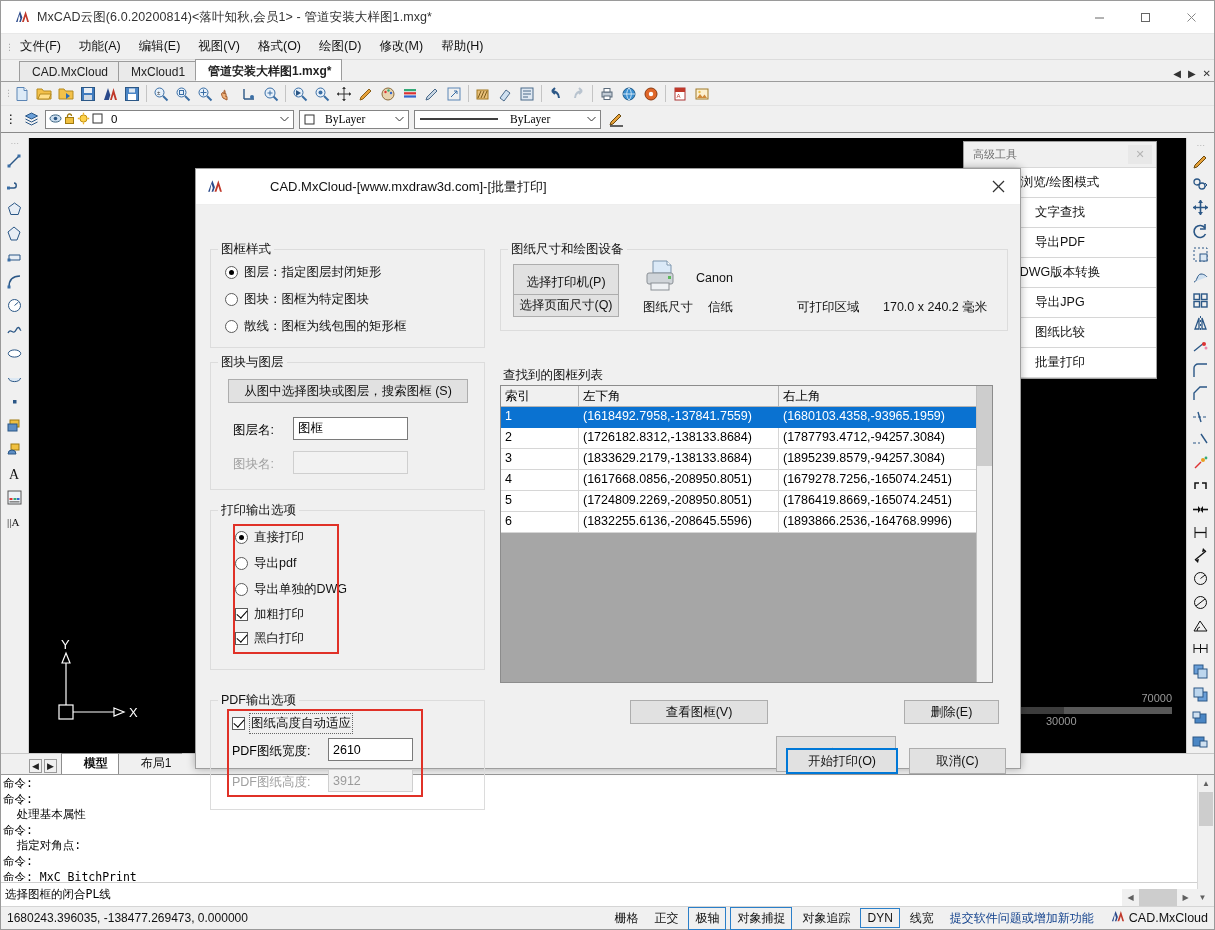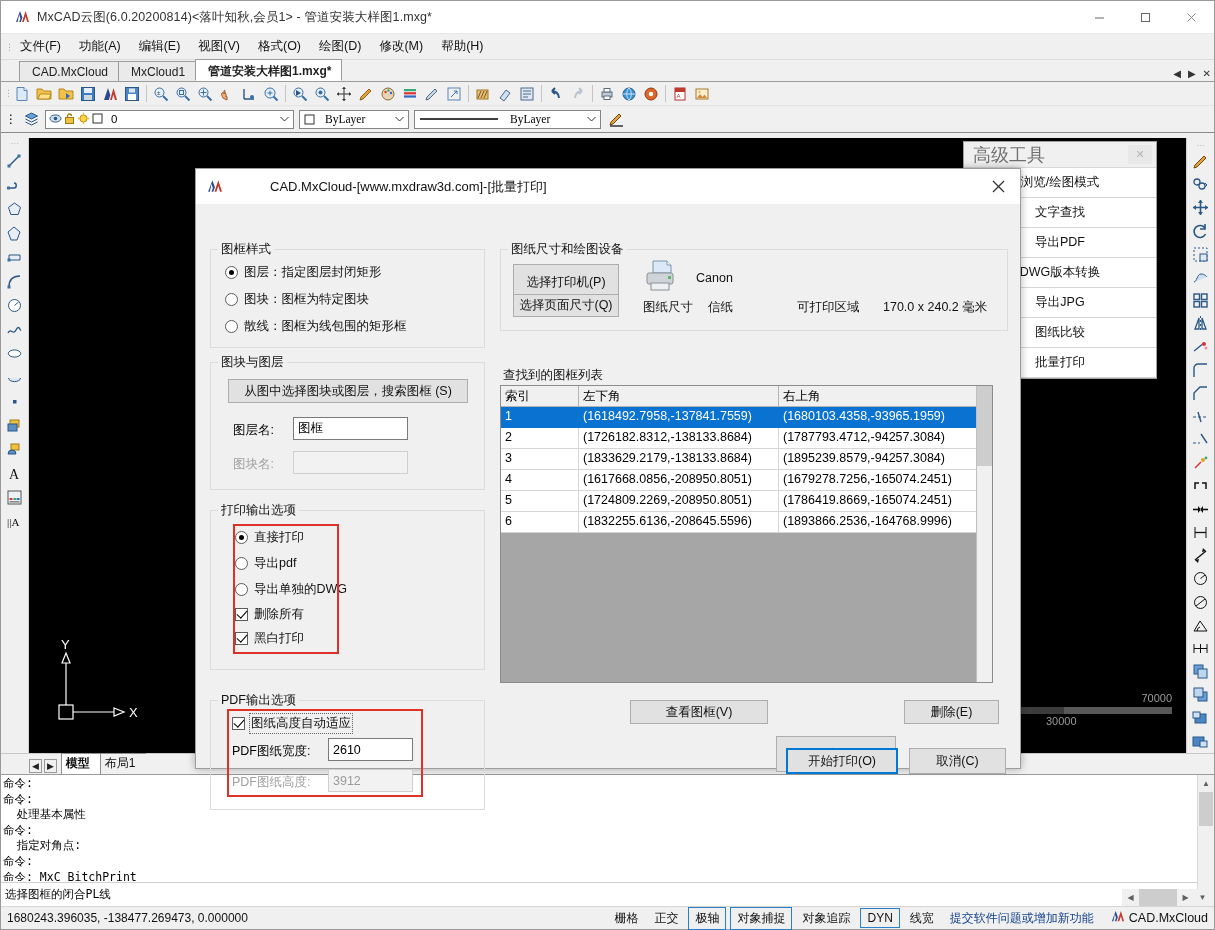--- a/index.html
+++ b/index.html
@@ -54,29 +54,29 @@
   
   .ucs { position:absolute; left:22px; bottom:22px; width:120px; height:100px; }
   .scalebar { position:absolute; right:14px; bottom:26px; width:178px; color:#9a9a9a; font-size:11px; font-family:"Liberation Sans",sans-serif;}
   .scalebar .lbls { display:flex; justify-content:space-between; }
   .scalebar .bar { height:7px; margin:3px 0 1px 0; display:flex; }
   .scalebar .bar i { display:block; height:100%; }
 
   
   .advpanel { position:absolute; right:29px; top:3px; width:194px; background:#fff; border:1px solid #a0a0a0; z-index:40; }
   .advpanel .head { height:26px; background:#f0f0f0; display:flex; align-items:center; border-bottom:1px solid #d8d8d8; }
-  .advpanel .head .t { color:#6f6f6f; font-size:18px; padding-left:9px; }
+  .advpanel .head .t { color:#6f6f6f; font-size:11px; padding-left:9px; }
   .advpanel .head .x { margin-left:auto; width:24px; height:19px; margin-right:4px; display:flex; align-items:center; justify-content:center; color:#b5b5b5; font-size:11px; background:#e8e8e8;}
   .advitem { height:30px; display:flex; align-items:center; justify-content:center; font-size:12.5px; color:#111; border-bottom:1px solid #d6d6d6; background:#fff;}
 
   
   .layoutbar { position:absolute; left:0; right:0; bottom:155px; height:21px; background:#f0f0f0; display:flex; align-items:flex-end; border-top:1px solid #c8c8c8;}
   .lnav { display:flex; gap:2px; margin:0 4px 1px 28px; color:#222; font-size:9px; }
   .lnav span { padding:1px 2px; }
-  .ltab { font-size:12px; padding:1px 10px 2px 4px; color:#111; border-top:1px solid #8e8e8e; border-left:1px solid #8e8e8e; background:#f0f0f0;}
+  .ltab { font-size:12px; padding:1px 10px 2px 22px; color:#111; border-top:1px solid #8e8e8e; border-left:1px solid #8e8e8e; background:#f0f0f0;}
   .ltab.active { font-weight:bold; background:#fff;}
 
   .cmdarea { position:absolute; left:0; right:0; bottom:23px; height:132px; background:#fff; border-top:1px solid #9a9a9a; }
   .cmdlines { position:absolute; left:2px; right:18px; top:1px; bottom:25px; overflow:hidden; font-family:"DejaVu Sans Mono","Liberation Mono",monospace; font-size:11.5px; line-height:15.6px; color:#000;}
   .cmdline { white-space:pre; }
   .cmdinput { position:absolute; left:0; right:0; bottom:0; height:24px; border-top:1px solid #d0d0d0; display:flex; align-items:center; padding-left:4px; font-family:"DejaVu Sans Mono","Liberation Mono",monospace; font-size:11.5px;}
   .cmdscroll { position:absolute; right:0; top:0; width:17px; bottom:0; background:#f0f0f0; border-left:1px solid #d8d8d8;}
   .cmdscroll .ar { height:17px; display:flex; align-items:center; justify-content:center; color:#606060; font-size:8px;}
   .cmdscroll .thumb { position:absolute; top:17px; left:1px; right:1px; height:34px; background:#cdcdcd;}
   .hsrow { position:absolute; right:0; bottom:0px; height:17px; width:92px; display:flex; background:#f0f0f0; }
@@ -871,21 +871,21 @@
         <div class="radio" style="position:absolute;left:24px;top:44px;">
           <span class="rmark"></span>
           <span>导出pdf</span>
         </div>
         <div class="radio" style="position:absolute;left:24px;top:70px;">
           <span class="rmark"></span>
           <span>导出单独的DWG</span>
         </div>
         <div class="check" style="position:absolute;left:24px;top:95px;">
           <span class="cmark on"></span>
-          <span>删除所有</span>
+          <span>加粗打印</span>
         </div>
         <div class="check" style="position:absolute;left:24px;top:119px;">
           <span class="cmark on"></span>
           <span>黑白打印</span>
         </div>
         <div class="redbox" style="left:22px;top:13px;width:106px;height:130px;"></div>
       </div>
 
       <div class="group" style="left:14px; top:473px; width:275px; height:110px;margin-top:22px;">
         <span class="glabel">PDF输出选项</span>

